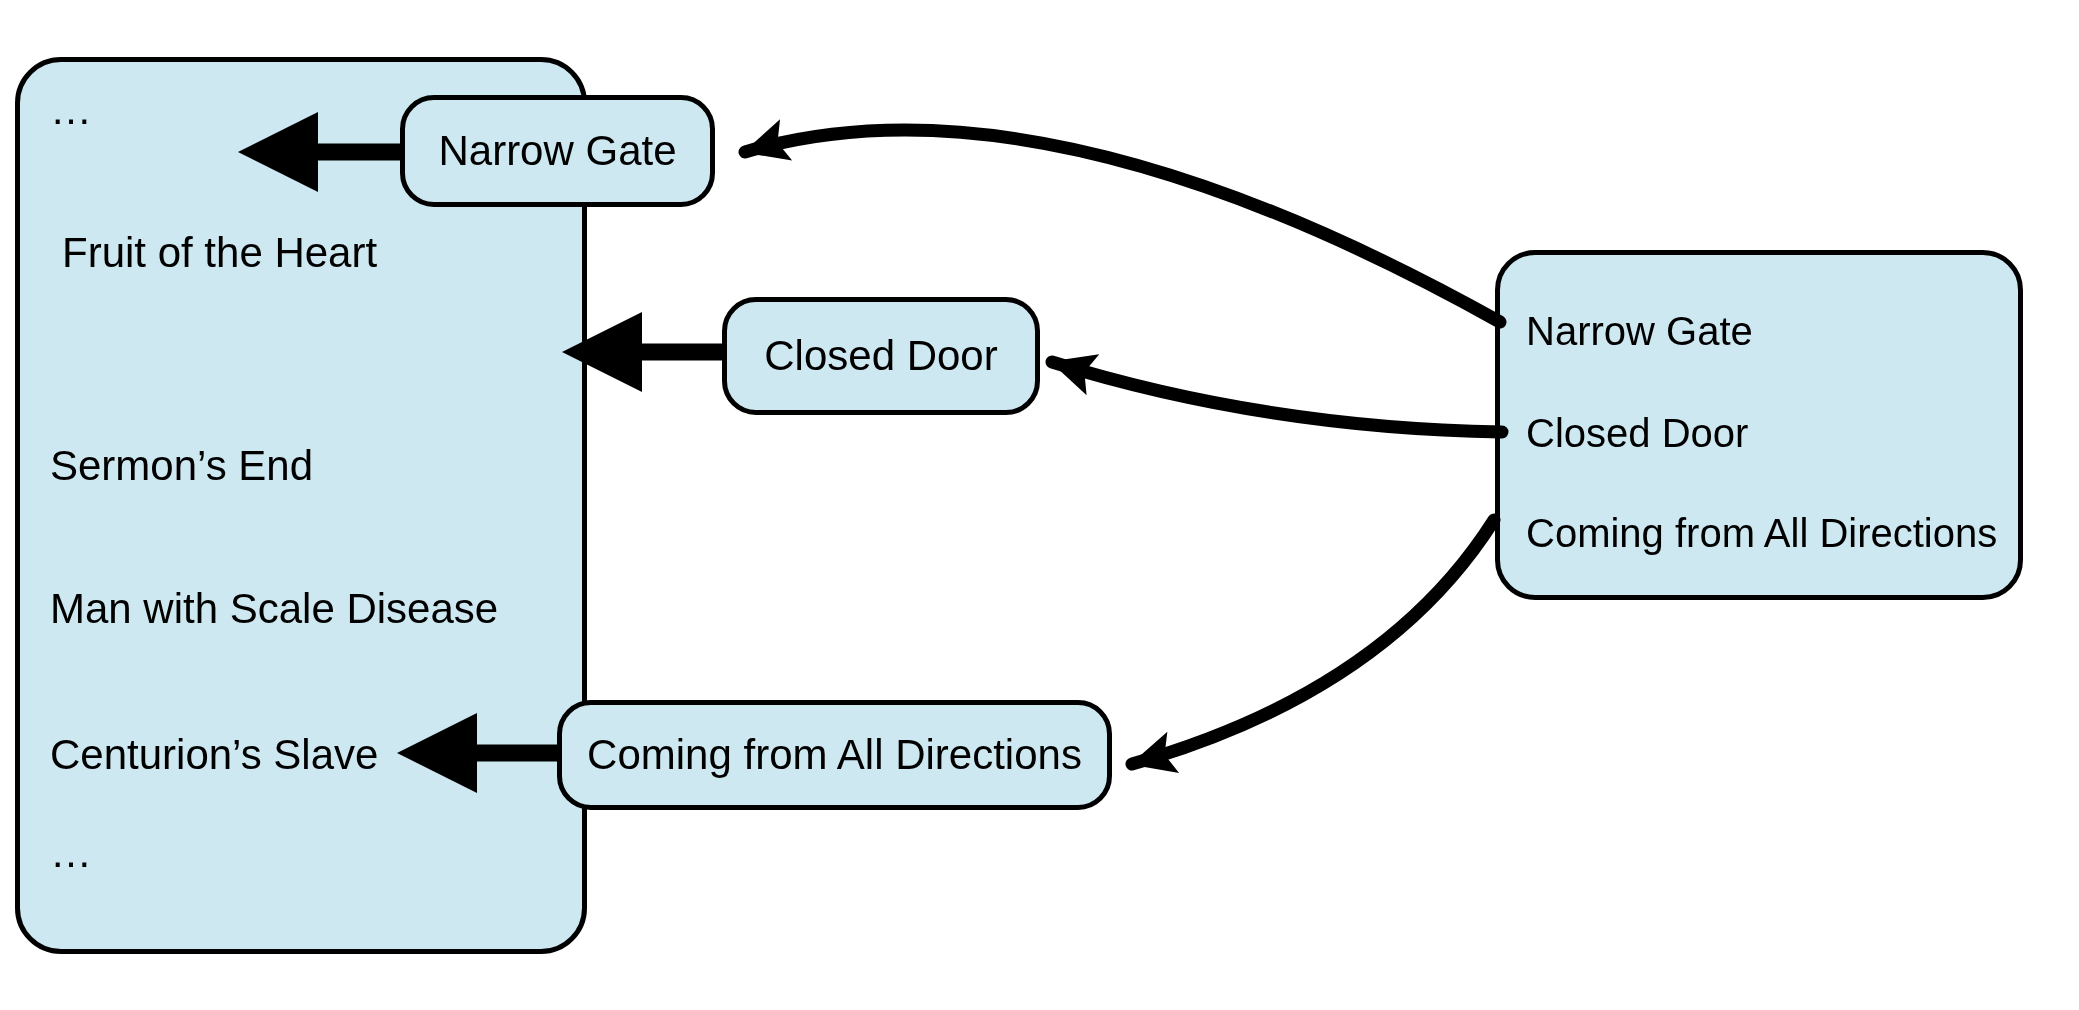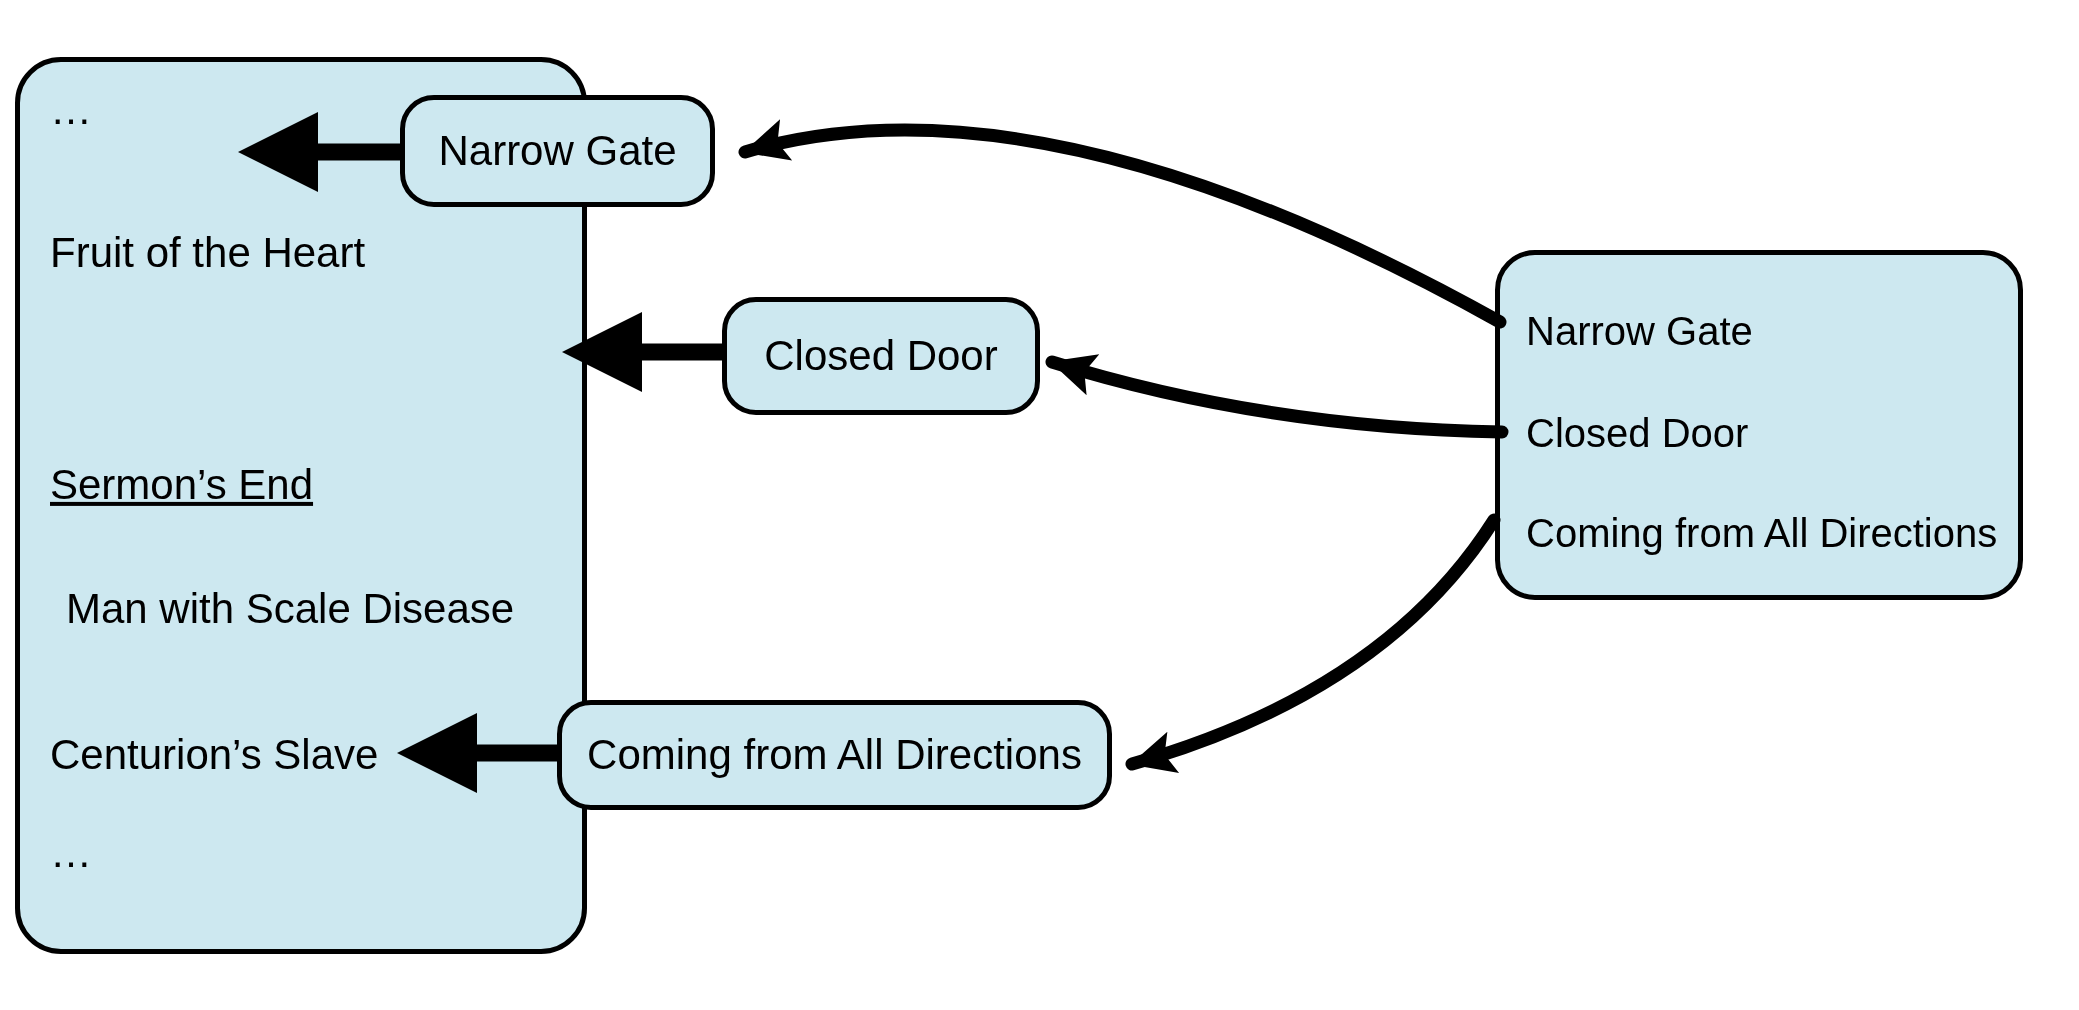--- a/index.html
+++ b/index.html
@@ -77,23 +77,23 @@
     pointer-events: none;
   }
 </style>
 </head>
 <body>
 
 <div class="stage">
 
   <div class="node big-box">
     <span class="list-line" style="top: 48px;">…</span>
-    <span class="list-line" style="top: 191px;">Fruit of the Heart</span>
-    <span class="list-line" style="top: 423px; text-decoration: underline;">Sermon’s End</span>
-    <span class="list-line" style="top: 547px; margin-left: 16px;">Man with Scale Disease</span>
+    <span class="list-line" style="top: 191px; margin-left: 12px;">Fruit of the Heart</span>
+    <span class="list-line" style="top: 404px;">Sermon’s End</span>
+    <span class="list-line" style="top: 547px;">Man with Scale Disease</span>
     <span class="list-line" style="top: 693px;">Centurion’s Slave</span>
     <span class="list-line" style="top: 791px;">…</span>
   </div>
 
   <div class="node pill pill-narrow-gate">
     <span>Narrow Gate</span>
   </div>
   <div class="node pill pill-closed-door">
     <span>Closed Door</span>
   </div>

